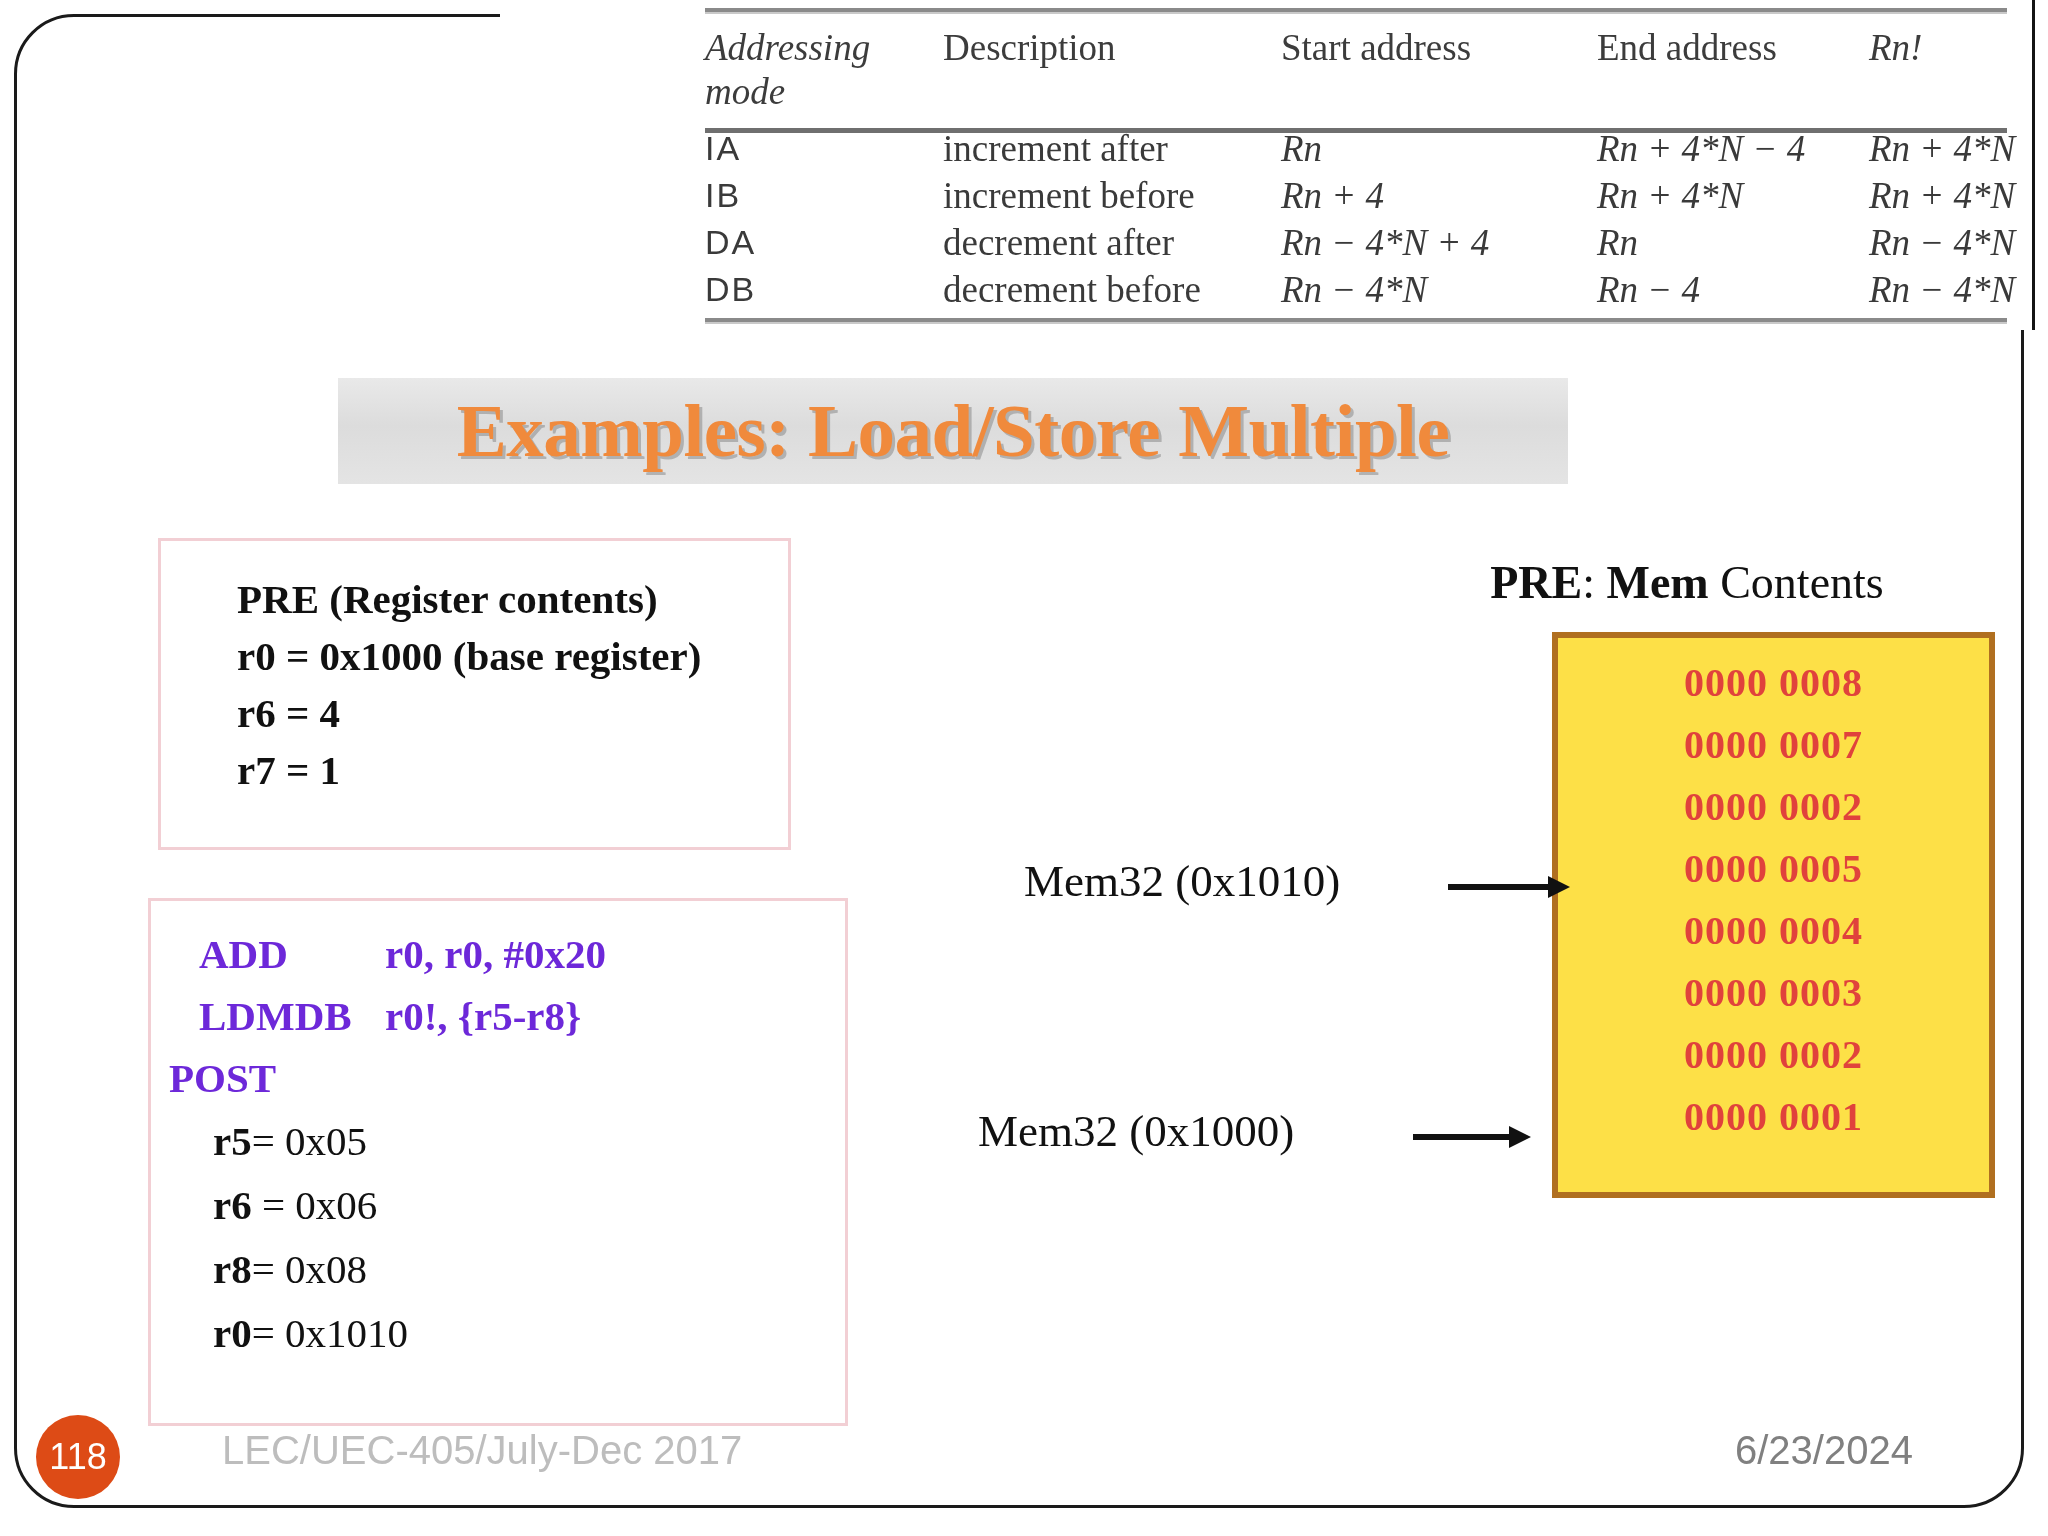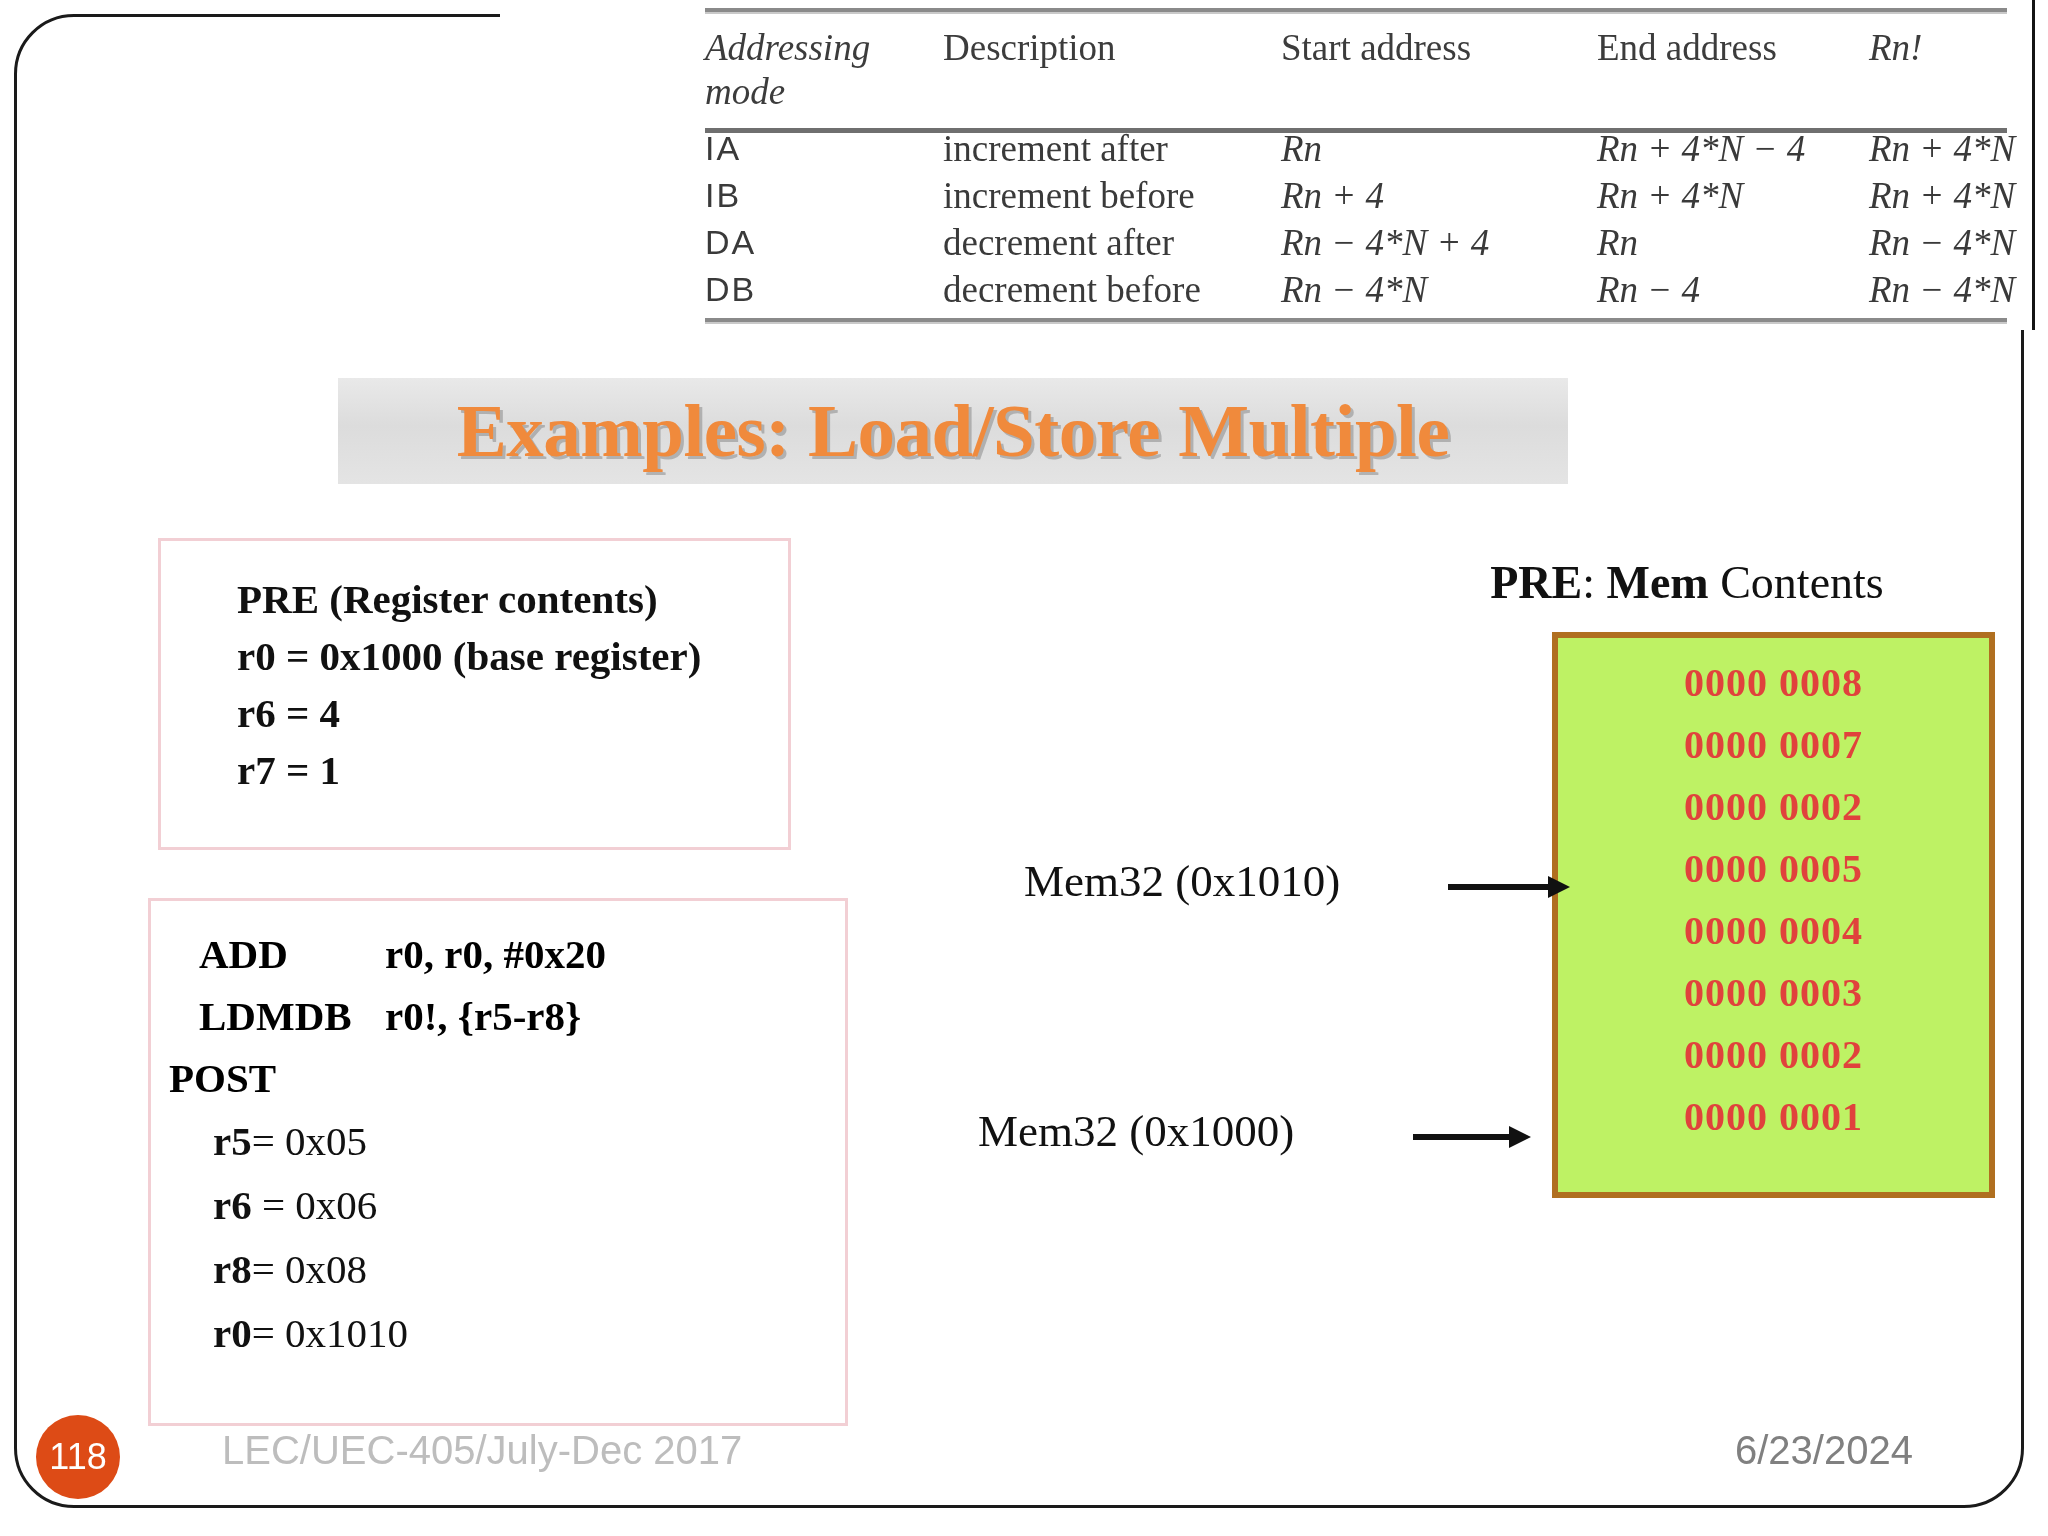--- a/index.html
+++ b/index.html
@@ -61,39 +61,39 @@
   }
   #pre-reg-box{left:158px;top:538px;width:633px;height:312px;}
   #pre-reg-box .lines{padding:30px 0 0 36px;}
   .blk{font-family:"Liberation Serif",serif;font-weight:bold;font-size:41px;
        line-height:57px;color:#111;white-space:nowrap;margin-left:40px;}
 
   
   #code-box{left:148px;top:898px;width:700px;height:528px;}
   #code-box .lines{padding:22px 0 0 0;}
   .code-line{font-family:"Liberation Serif",serif;font-weight:bold;font-size:41px;
-       line-height:62px;color:#000000;white-space:nowrap;padding-left:48px;}
+       line-height:62px;color:#6d28d9;white-space:nowrap;padding-left:48px;}
   .code-line.flush{padding-left:18px;}
   .op{display:inline-block;min-width:186px;}
   .reg-line{font-family:"Liberation Serif",serif;font-size:41px;line-height:64px;
        color:#111;white-space:nowrap;padding-left:62px;}
   .reg-line b{font-weight:bold;}
 
   
   #mem-heading{
     position:absolute;left:1452px;top:556px;width:470px;height:60px;
     font-family:"Liberation Serif",serif;font-size:46px;color:#111;
     white-space:nowrap;text-align:center;
   }
   #mem-heading .b{font-weight:bold;}
   #mem-heading .n{font-weight:normal;}
 
   #mem-box{
     position:absolute;left:1552px;top:632px;width:443px;height:566px;
-    background:#bef264;border:6px solid #b06f20;box-sizing:border-box;
+    background:#fde047;border:6px solid #b06f20;box-sizing:border-box;
   }
   #mem-box .cell{
     font-family:"Liberation Serif",serif;font-weight:bold;font-size:40px;
     color:#e0423c;text-align:center;height:62px;line-height:62px;letter-spacing:1px;
   }
   #mem-box .rows{padding-top:14px;}
 
   
   .ptr-label{
     position:absolute;font-family:"Liberation Serif",serif;font-weight:normal;

